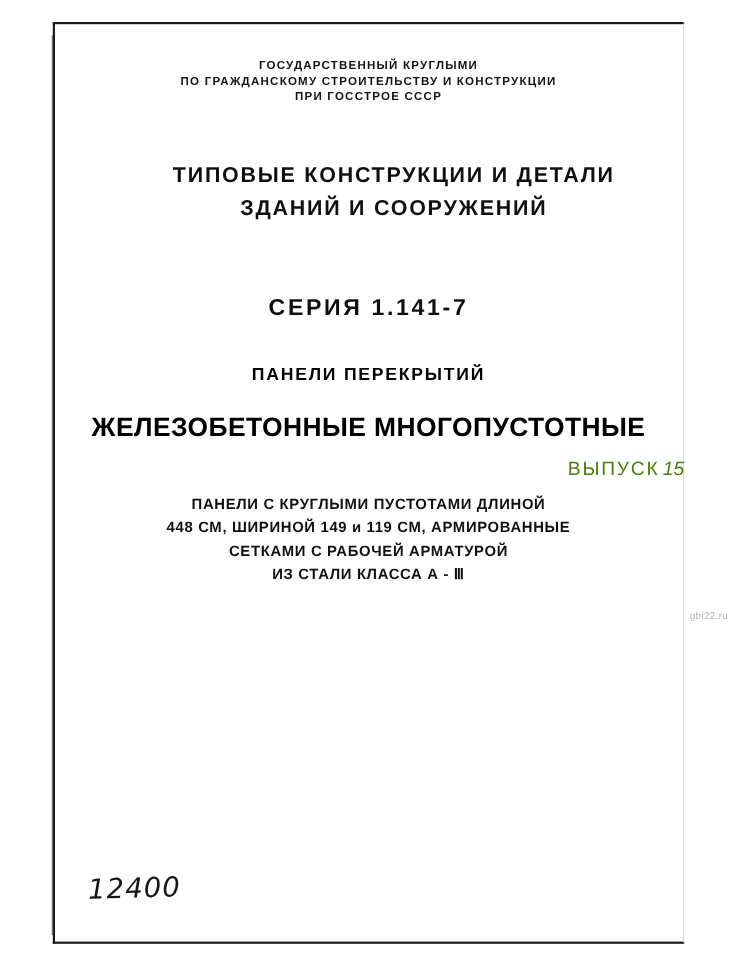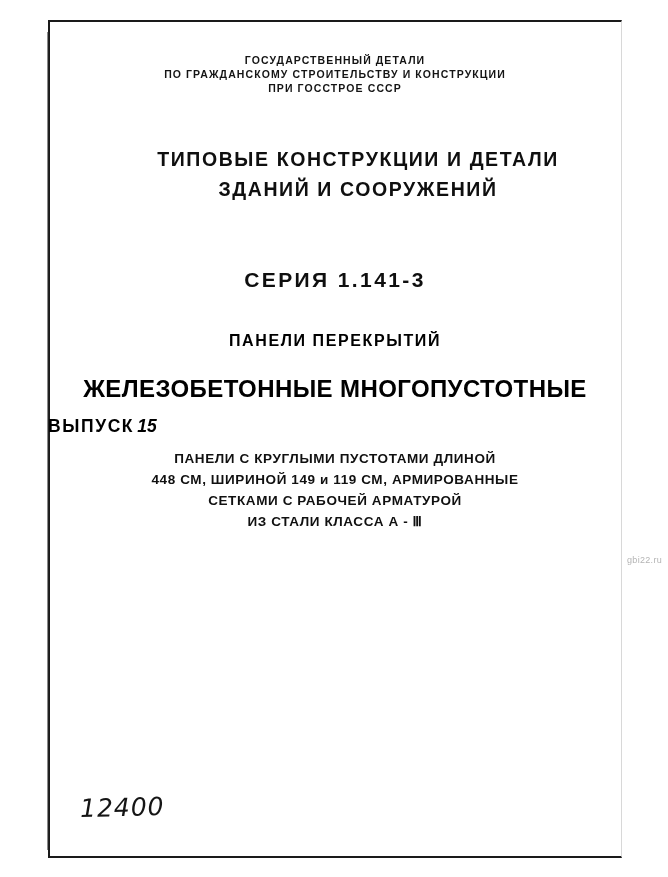--- a/index.html
+++ b/index.html
@@ -124,25 +124,25 @@
     font-size: 24px;
     letter-spacing: 0.4px;
     color: #000000;
   }
 
   #issue-line {
     position: absolute;
     left: 0;
     right: 0;
     top: 396px;
-    text-align: left;
-    font-weight: bold;
+    text-align: right;
+    font-weight: normal;
     font-size: 17.5px;
     letter-spacing: 1.6px;
-    color: #000000;
+    color: #4d7c0f;
   }
   #issue-line .issue-num {
     font-style: italic;
     letter-spacing: 0;
     padding-left: 3px;
   }
 
   #description {
     position: absolute;
     left: 0;
@@ -183,31 +183,31 @@
 </head>
 <body>
 
 <div id="page">
 
   <div id="sheet-frame"></div>
 
   <div class="content">
 
     <div id="org-block">
-      <div>ГОСУДАРСТВЕННЫЙ ДЕТАЛИ</div>
+      <div>ГОСУДАРСТВЕННЫЙ КРУГЛЫМИ</div>
       <div>ПО ГРАЖДАНСКОМУ СТРОИТЕЛЬСТВУ И КОНСТРУКЦИИ</div>
       <div>ПРИ ГОССТРОЕ СССР</div>
     </div>
 
     <div id="series-block">
       <div>ТИПОВЫЕ КОНСТРУКЦИИ И ДЕТАЛИ</div>
       <div>ЗДАНИЙ И СООРУЖЕНИЙ</div>
     </div>
 
-    <div id="series-number">СЕРИЯ 1.141-3</div>
+    <div id="series-number">СЕРИЯ 1.141-7</div>
 
     <div id="title-main">ПАНЕЛИ  ПЕРЕКРЫТИЙ</div>
 
     <div id="title-sub">ЖЕЛЕЗОБЕТОННЫЕ МНОГОПУСТОТНЫЕ</div>
 
     <div id="issue-line">
       <span>ВЫПУСК</span><span class="issue-num">15</span>
     </div>
 
     <div id="description">

